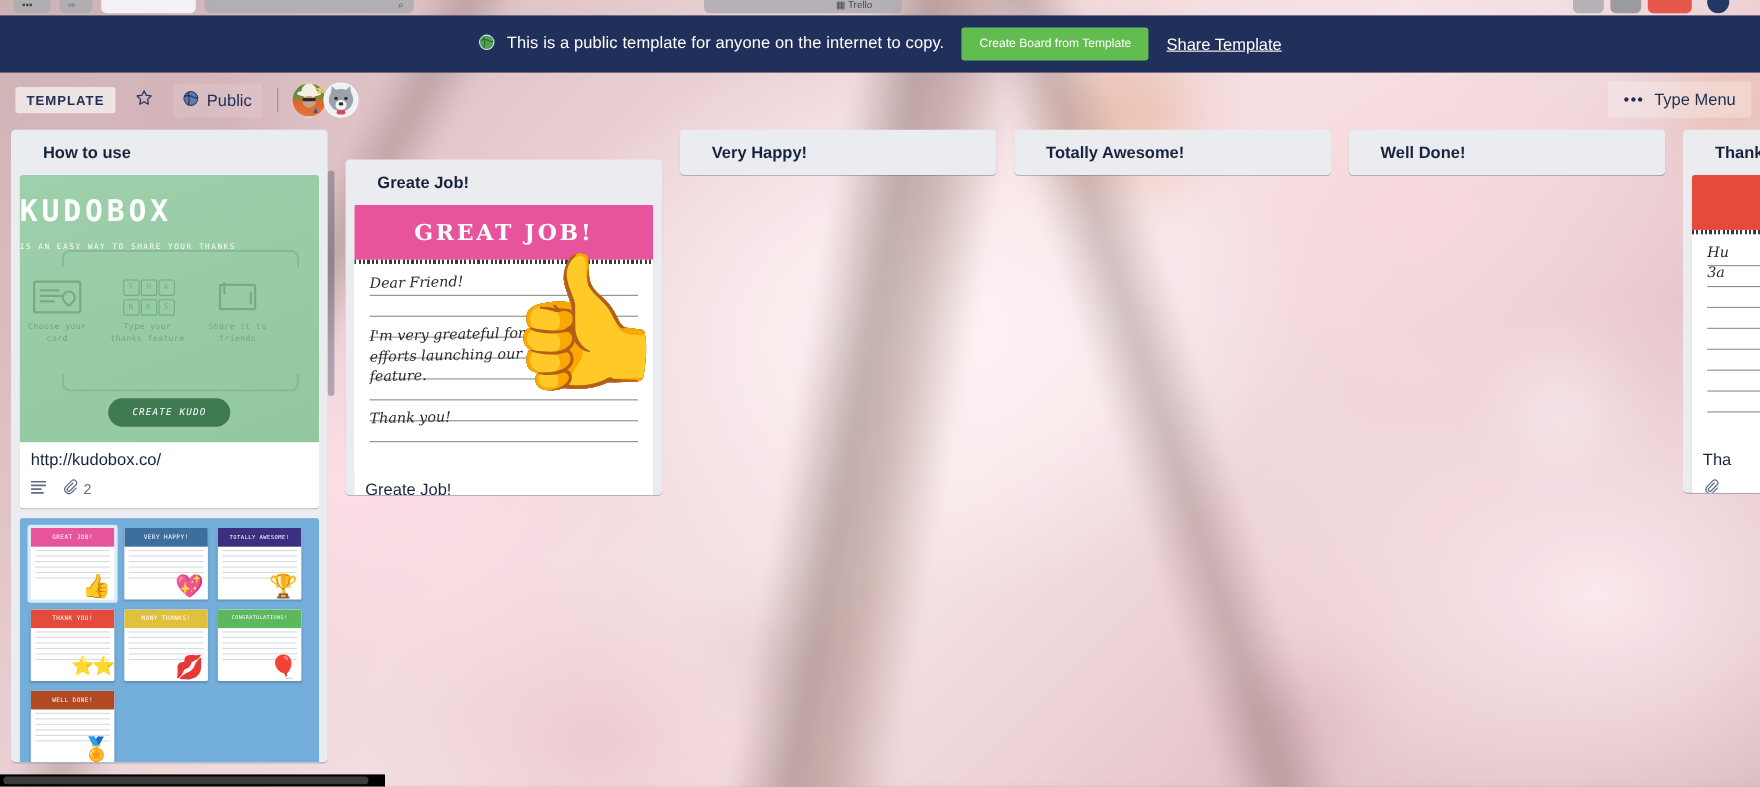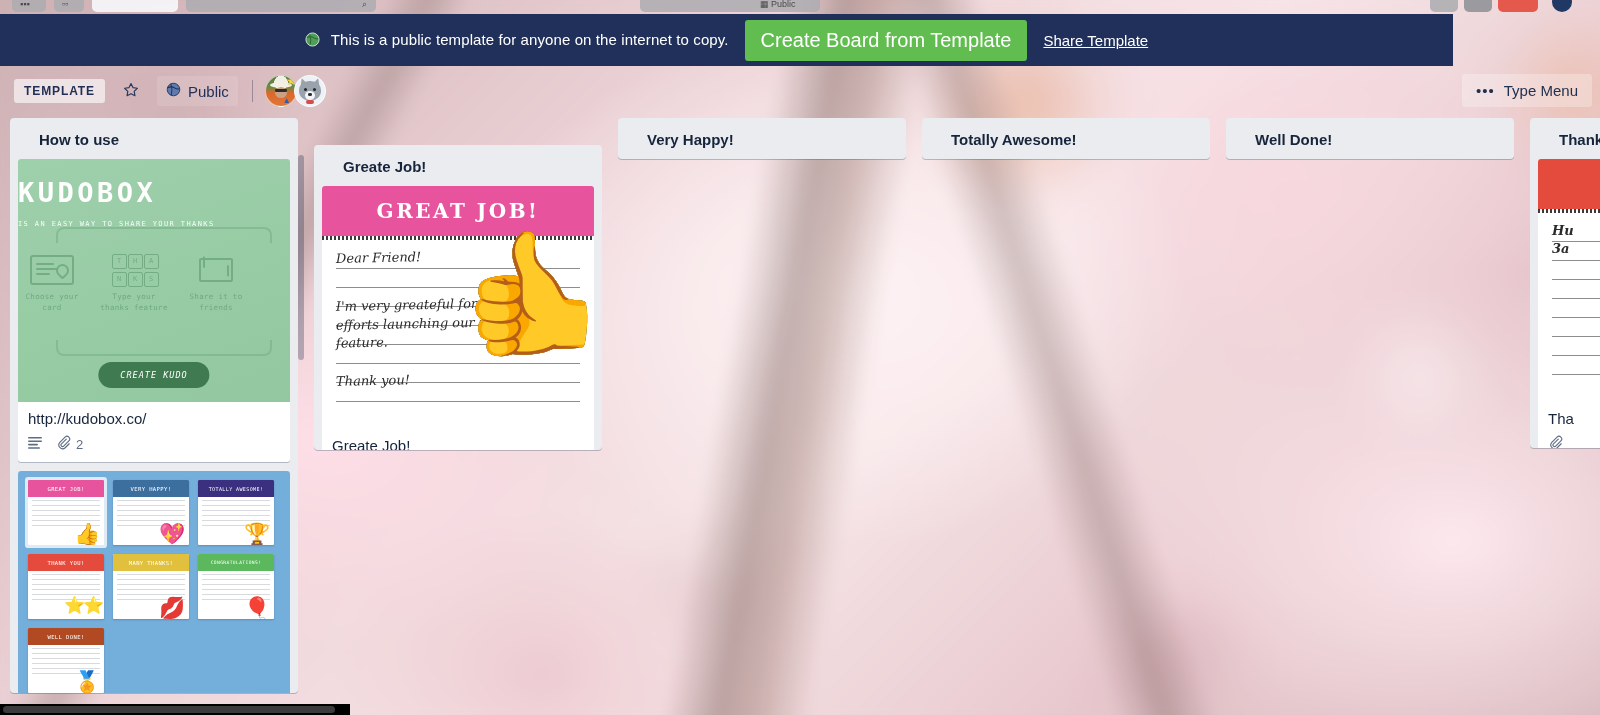--- a/index.html
+++ b/index.html
@@ -45,28 +45,28 @@
   #browserbar{position:absolute;left:0;top:0;width:1600px;height:14px;z-index:40;overflow:hidden;}
   #browserbar .cbtn{position:absolute;top:-10px;height:22px;border-radius:5px;background:rgba(172,172,176,.85);}
   #browserbar .cbtn.dk{background:rgba(140,142,148,.85);}
   #browserbar .cbtn.red{background:#e5584c;}
   #browserbar .cbtn.white{background:rgba(246,246,248,.92);}
   #browserbar .cglyph{position:absolute;top:-1px;font-size:9px;color:#4a4a4a;line-height:10px;}
   #browserbar .circle{position:absolute;top:-8px;width:20px;height:20px;border-radius:50%;background:#1f3864;}
 
   
   #banner{
-    position:absolute;left:0;top:14px;width:1453px;height:52px;z-index:30;
+    position:absolute;left:0;top:14px;width:1600px;height:52px;z-index:30;
     background:#21305a;display:flex;align-items:center;justify-content:center;gap:16px;
   }
   #banner .btxt{color:#fff;font-size:15px;letter-spacing:.1px;}
   #banner .globe{display:inline-block;vertical-align:-2px;margin-right:7px;}
   #banner .cbt{
     background:#61bd4f;color:#fff;border:none;border-radius:3px;
-    font-size:20px;font-family:inherit;padding:9px 16px;cursor:pointer;
+    font-size:11px;font-family:inherit;padding:9px 16px;cursor:pointer;
   }
   #banner .share{color:#fff;font-size:15px;text-decoration:underline;cursor:pointer;}
 
   
   #boardhdr{position:absolute;left:0;top:66px;width:1600px;height:50px;z-index:25;display:flex;align-items:center;}
   #boardhdr .title{
     color:#1c2b4a;font-size:20px;font-weight:bold;margin-left:22px;letter-spacing:.2px;
     cursor:pointer;padding:3px 5px;border-radius:3px;
   }
   #boardhdr .pill{
@@ -177,21 +177,21 @@
     color:#f1e3d0;text-shadow:0 0 0 #222;transform:scaleX(-1);
   }
   .gj-ink{position:absolute;color:#2b2b2b;font-family:"DejaVu Serif",serif;font-style:italic;font-size:13px;transform:rotate(-1.2deg);white-space:nowrap;}
 
   
   .cover-thankyou{background:#fff;height:243px;}
   .ty-hdr{background:#e44b3c;height:50px;}
   .ty-perf{height:4px;background:repeating-linear-gradient(90deg,#3a3a3a 0 2px,transparent 2px 4px);}
   .ty-body{padding:10px 14px 0 14px;position:relative;}
   .ty-line{height:1px;background:#8d8d8d;margin-top:18px;}
-  .ty-ink{position:absolute;color:#2b2b2b;font-family:"DejaVu Serif",serif;font-style:italic;font-size:13px;font-weight:bold;}
+  .ty-ink{position:absolute;color:#2b2b2b;font-family:"DejaVu Serif",serif;font-style:italic;font-size:13px;}
 
   
   .lscroll{position:absolute;right:-14px;top:37px;width:6px;height:205px;background:rgba(9,30,66,.28);border-radius:3px;}
 
   
   #hscroll{position:absolute;left:0;bottom:0;width:1600px;height:14px;background:rgba(0,0,0,0);z-index:35;}
   #hscroll .track{position:absolute;left:0;bottom:0;width:350px;height:11px;background:#000;border-radius:0;}
   #hscroll .thumb{position:absolute;left:3px;bottom:2px;width:332px;height:7px;background:#3b3b3b;border-radius:4px;}
 </style>
 </head>
@@ -206,21 +206,21 @@
 
 <div id="browserbar">
   <div class="cbtn" style="left:12px;width:34px;"></div>
   <div class="cglyph" style="left:20px;">▪▪▪</div>
   <div class="cbtn" style="left:54px;width:30px;"></div>
   <div class="cglyph" style="left:62px;">▫▫</div>
   <div class="cbtn white" style="left:92px;width:86px;"></div>
   <div class="cbtn" style="left:186px;width:190px;"></div>
   <div class="cglyph" style="left:362px;">⌕</div>
   <div class="cbtn" style="left:640px;width:180px;"></div>
-  <div class="cglyph" style="left:760px;">▦ Public</div>
+  <div class="cglyph" style="left:760px;">▦ Trello</div>
   <div class="cbtn" style="left:1430px;width:28px;"></div>
   <div class="cbtn dk" style="left:1464px;width:28px;"></div>
   <div class="cbtn red" style="left:1498px;width:40px;"></div>
   <div class="circle" style="left:1552px;"></div>
 </div>
 
 <div id="banner">
   <div class="btxt">
     <span class="globe">
       <svg width="15" height="15" viewBox="0 0 16 16" aria-hidden="true">

